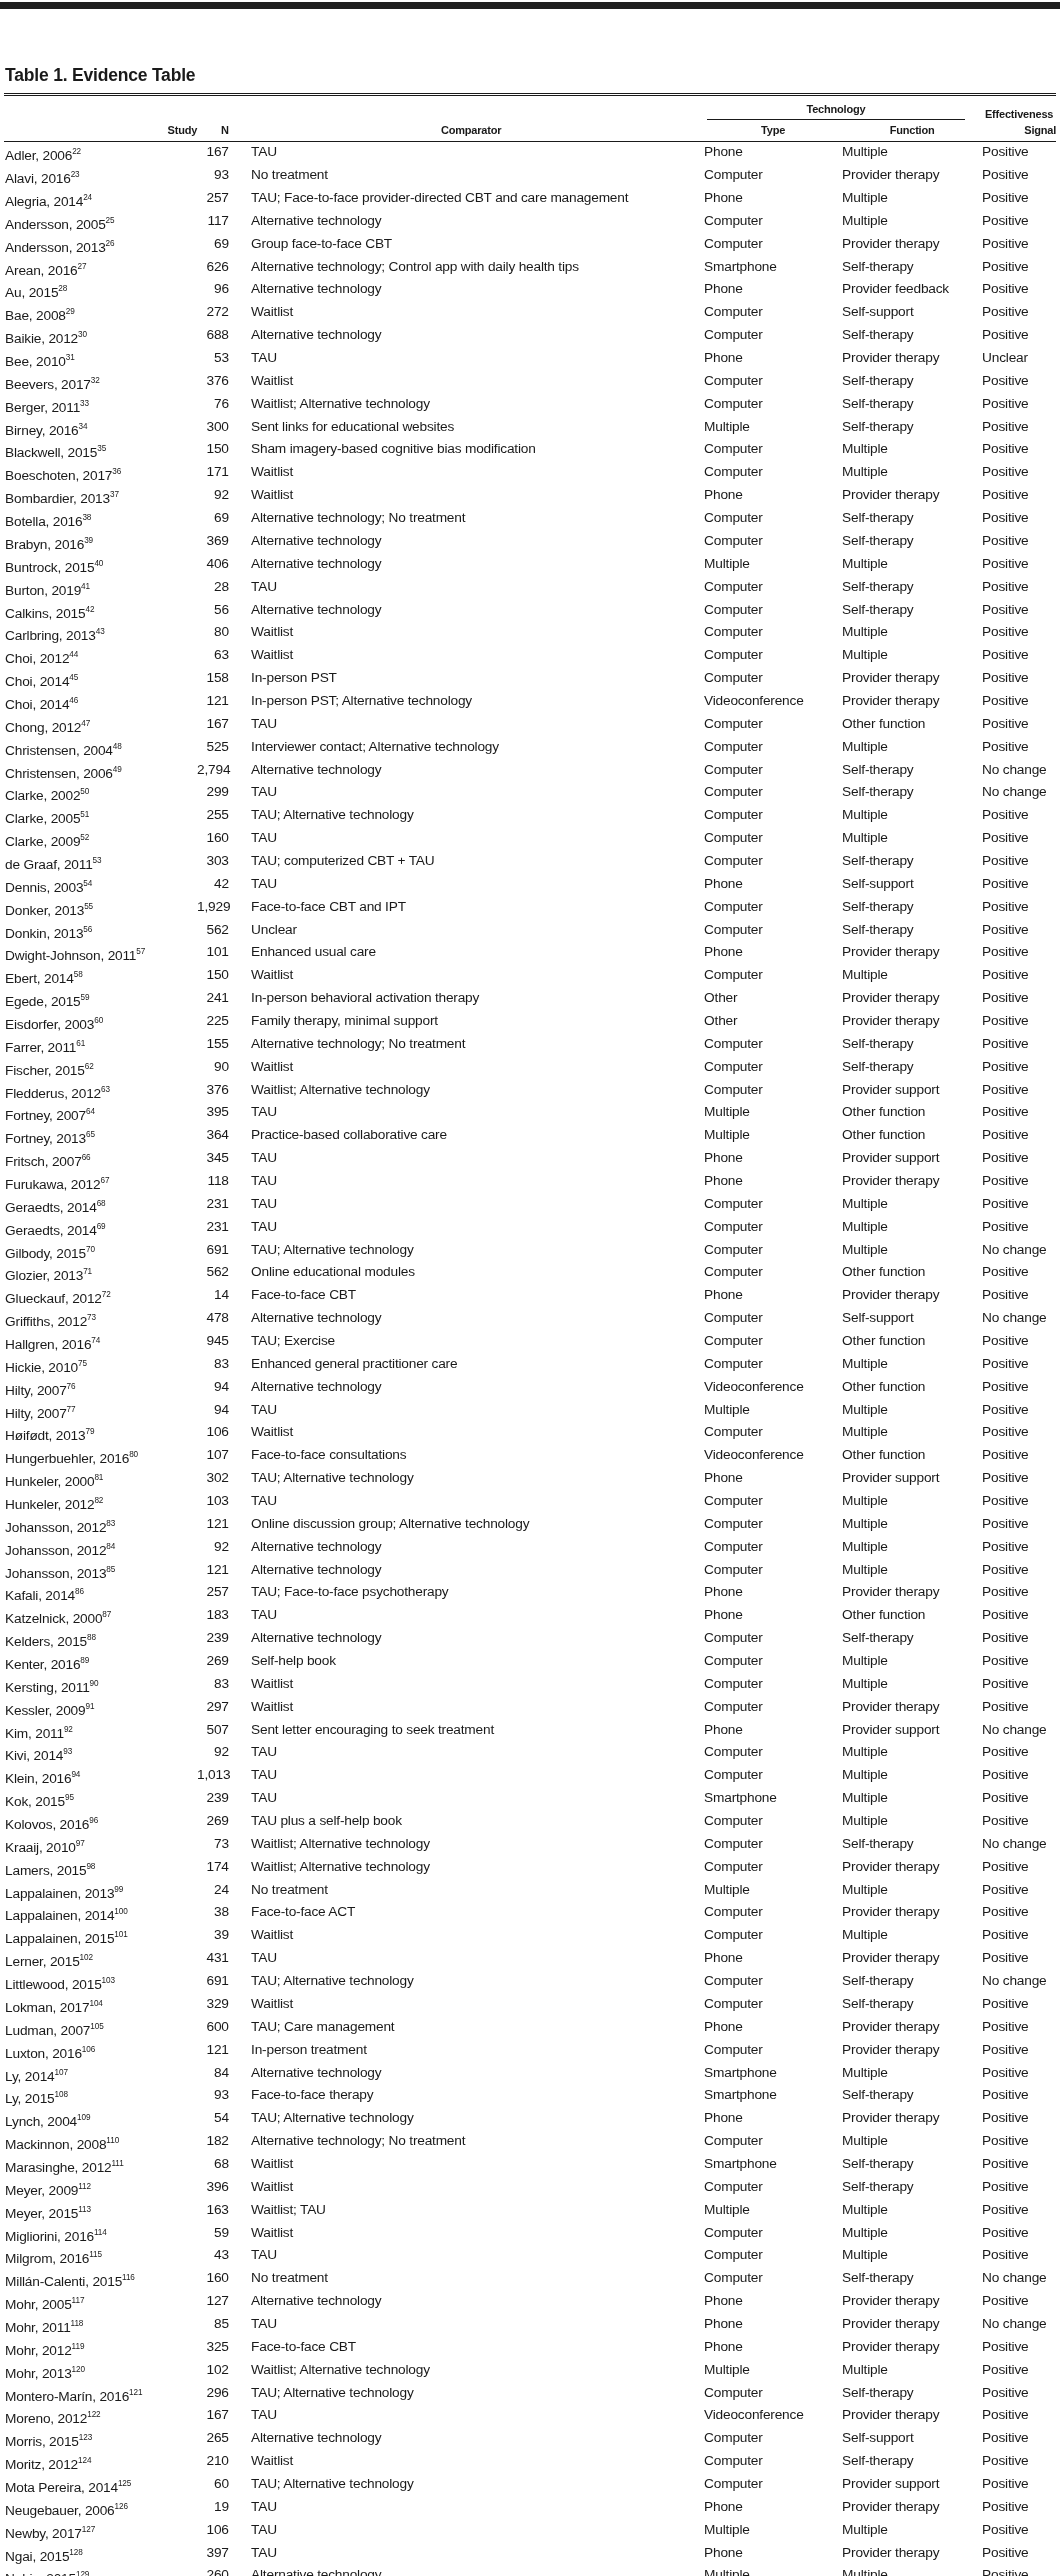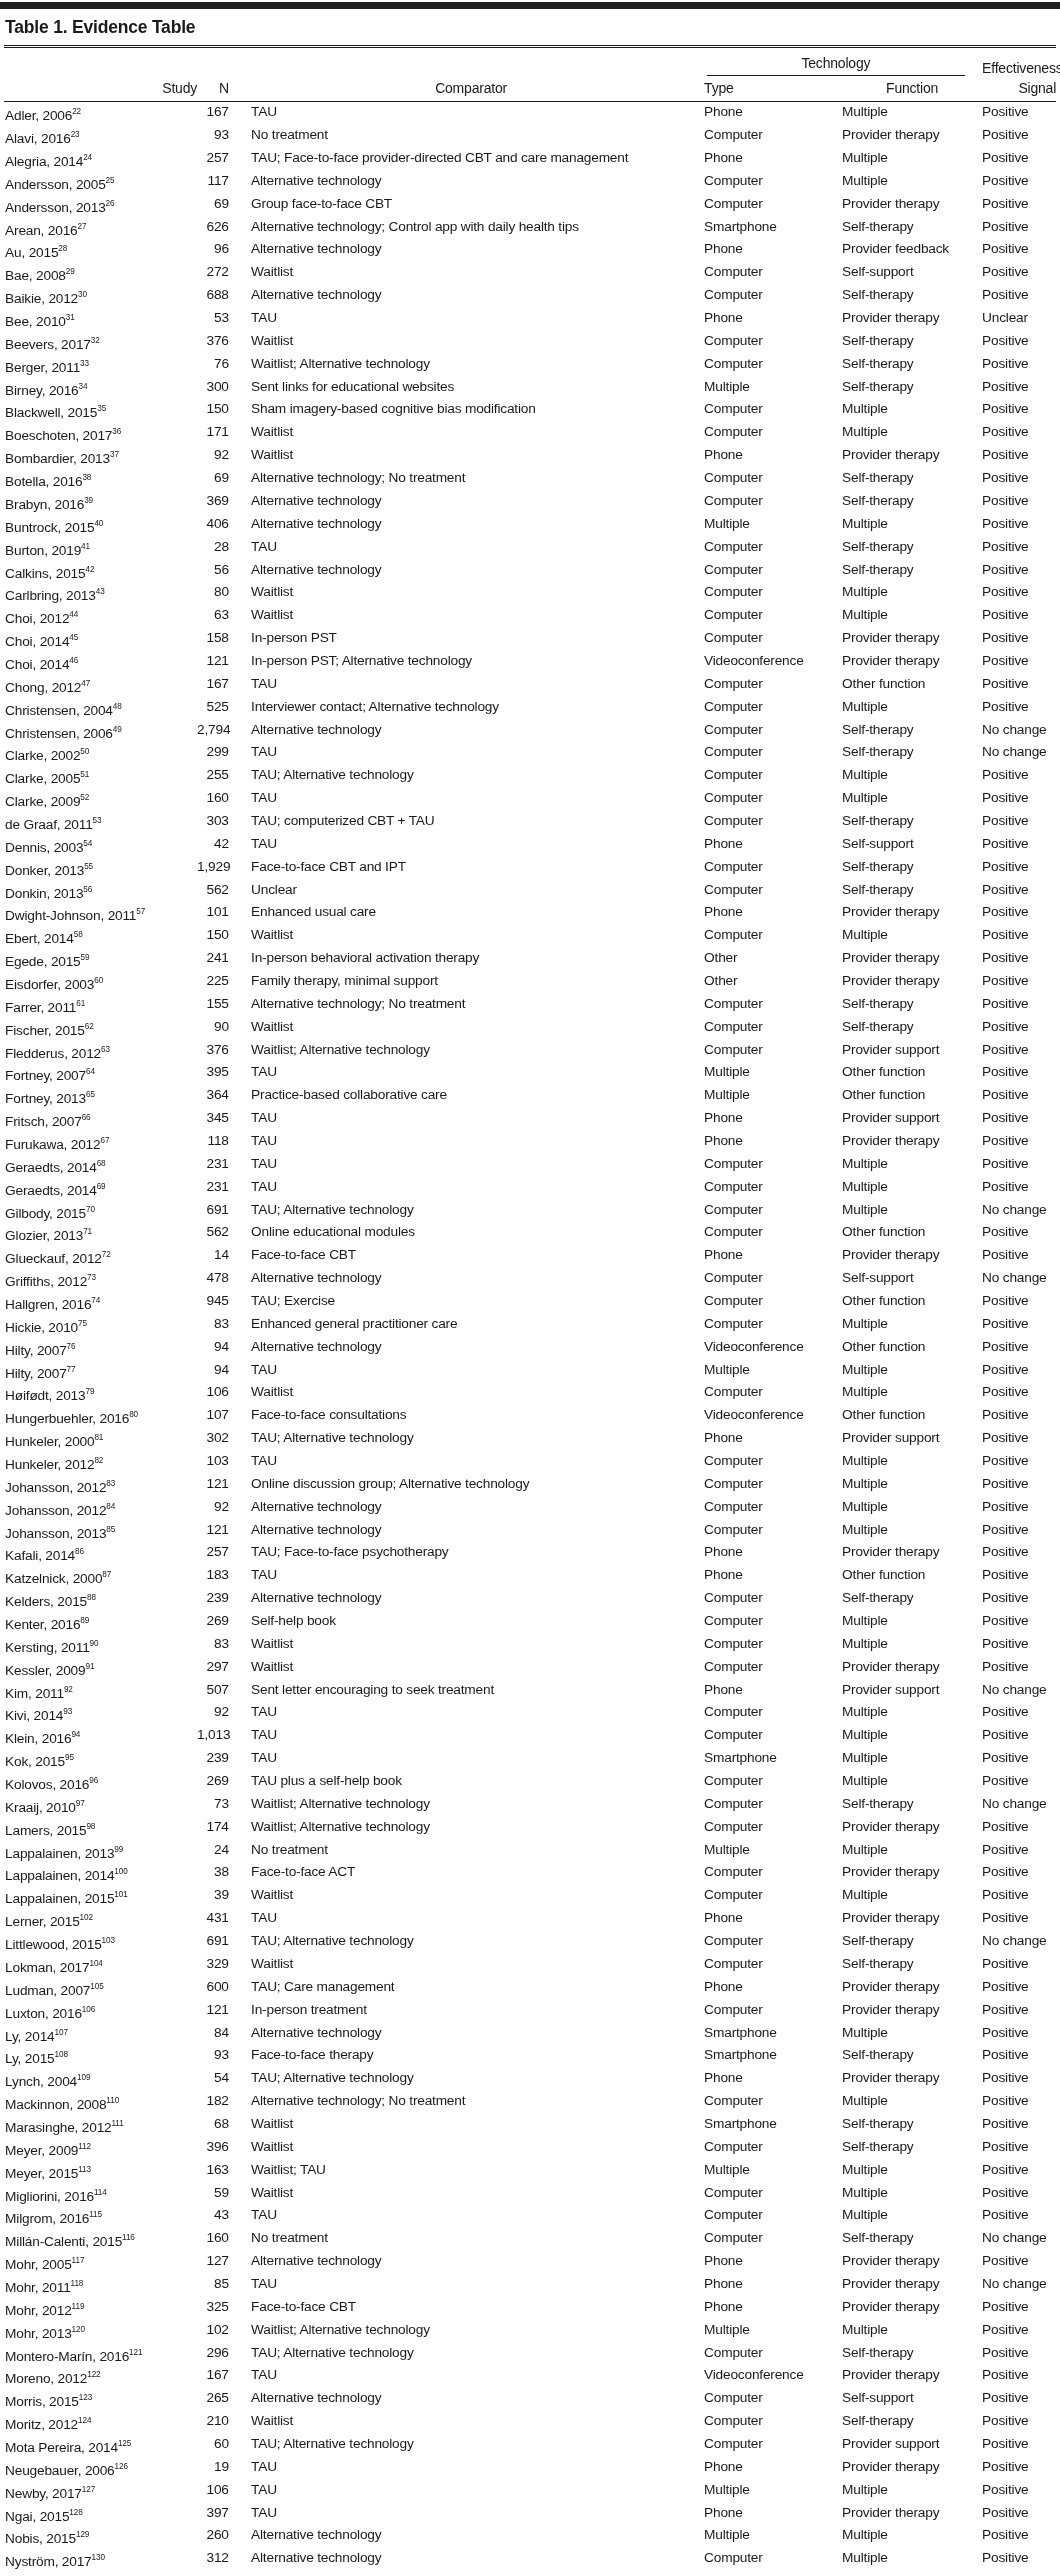--- a/index.html
+++ b/index.html
@@ -5,38 +5,38 @@
   html, body { margin: 0; padding: 0; background: #ffffff; }
   .page {
     width: 1060px;
     box-sizing: border-box;
     padding: 0 4.1px 3.1px 4.1px;
     font-family: "Liberation Sans", "DejaVu Sans", sans-serif;
     color: #1a1a1a;
     letter-spacing: -0.2px;
   }
   .top-bar { height: 7.2px; background: #1f1f1f; margin: 2.1px -4.1px 0 -4.1px; }
-  .title { font-size: 17.5px; font-weight: 700; padding: 7.7px 0 6.7px 1px; }
+  .title { font-size: 17.5px; font-weight: 700; padding: 7.7px 0 6.7px 1px; margin-top: 48px; }
   .rule-double { height: 1.5px; border-top: 1.8px solid #1a1a1a; border-bottom: 0.8px solid #1a1a1a; }
   table.evidence { width: 1052px; border-collapse: collapse; table-layout: fixed; font-size: 13.7px; }
   col.c-study { width: 193px; }
   col.c-n { width: 41px; }
   col.c-comp { width: 466px; }
   col.c-type { width: 138px; }
   col.c-func { width: 140px; }
   col.c-sig { width: 74px; }
-  thead th { font-weight: 400; font-size: 14px; padding: 0; vertical-align: bottom; }
+  thead th { font-weight: 700; font-size: 11px; padding: 0; vertical-align: bottom; }
   thead tr.spanner-row th { padding-top: 5.2px; }
   .spanner-inner { display: block; margin: 0 17.5px 0 3.1px; padding: 2.1px 0 3.1px 0; text-align: center; border-bottom: 1.3px solid #1a1a1a; }
   .eff-inner { display: block; text-align: center; padding: 2.1px 0 0 0; }
   thead tr.cols-row th { padding: 4.1px 0 5.7px 0; border-bottom: 1px solid #1a1a1a; }
   th.h-study { text-align: right; padding-left: 1px !important; }
   th.h-n { text-align: right; padding-right: 9.3px !important; }
   th.h-comp { text-align: center; }
-  th.h-type { text-align: left; }
+  th.h-type { text-align: center; }
   th.h-func { text-align: center; }
   th.h-sig { text-align: right; }
   tbody td { line-height: 19.3px; vertical-align: top; padding: 0; }
   td.col-study { padding-left: 1px; }
   td.col-study sup { font-size: 8.2px; letter-spacing: -0.1px; }
   td.col-n { text-align: right; padding-right: 9.3px; }
   td.col-comparator { padding-left: 13px; white-space: pre-wrap; }
 </style>
 </head>
 <body>

